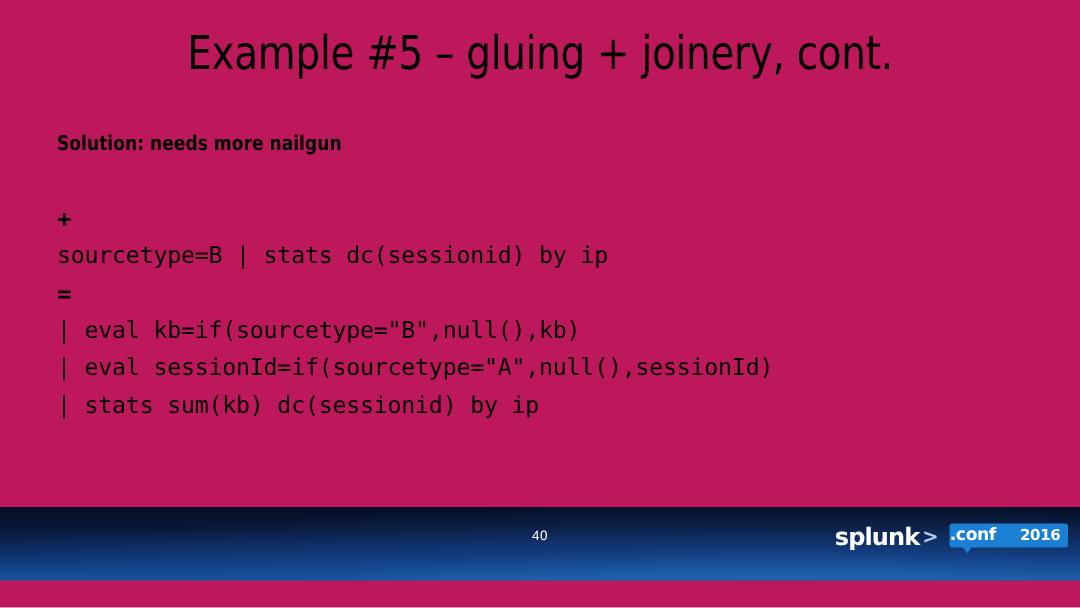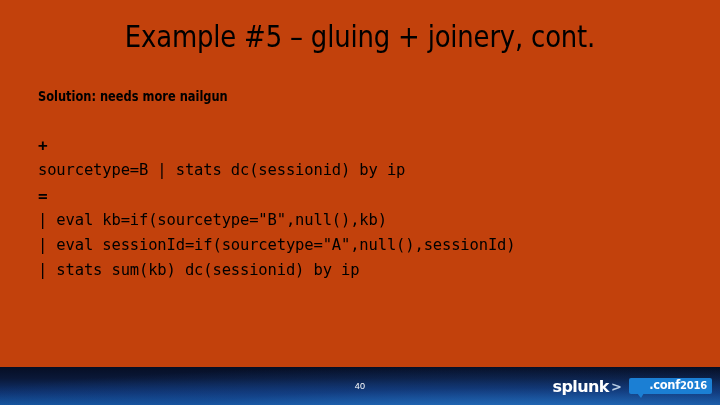--- a/index.html
+++ b/index.html
@@ -8,21 +8,21 @@
     padding: 0;
     background: #ffffff;
   }
   body {
     font-family: "Liberation Sans", sans-serif;
   }
   .slide {
     position: relative;
     width: 720px;
     height: 405px;
-    background: #c2410c;
+    background: #be185d;
     overflow: hidden;
   }
 
   
   .slide-title {
     position: absolute;
     left: 0;
     top: 18px;
     width: 720px;
     text-align: center;
@@ -68,23 +68,23 @@
   }
   .code-line.op {
     font-weight: bold;
     font-size: 16px;
   }
 
   
   .footer {
     position: absolute;
     left: 0;
-    bottom: 0;
-    width: 720px;
-    height: 38px;
+    bottom: 18px;
+    width: 720px;
+    height: 49px;
   }
   .footer-bg2 {
     position: absolute;
     inset: 0;
     background: linear-gradient(to bottom, #060e24 0%, #0a1838 30%, #0f3370 68%, #15559e 100%);
   }
   .footer-glow {
     position: absolute;
     inset: 0;
     background: radial-gradient(130% 200% at 72% 135%, rgba(45,125,205,0.75) 0%, rgba(25,80,160,0.35) 40%, rgba(5,15,40,0) 70%);
@@ -129,24 +129,24 @@
     font-weight: bold;
     color: #b9cde4;
     margin-left: 1px;
     position: relative;
     top: -1px;
   }
   .conf-badge {
     position: relative;
     background: #1b7fd4;
     border-radius: 2px;
-    padding: 2px 5px 2px 20px;
+    padding: 2px 5px 2px 0;
     display: flex;
     align-items: baseline;
-    gap: 0px;
+    gap: 16px;
     line-height: 1;
     text-align: center;
   }
   .conf-badge:after {
     content: "";
     position: absolute;
     left: 8px;
     bottom: -4px;
     width: 0;
     height: 0;

